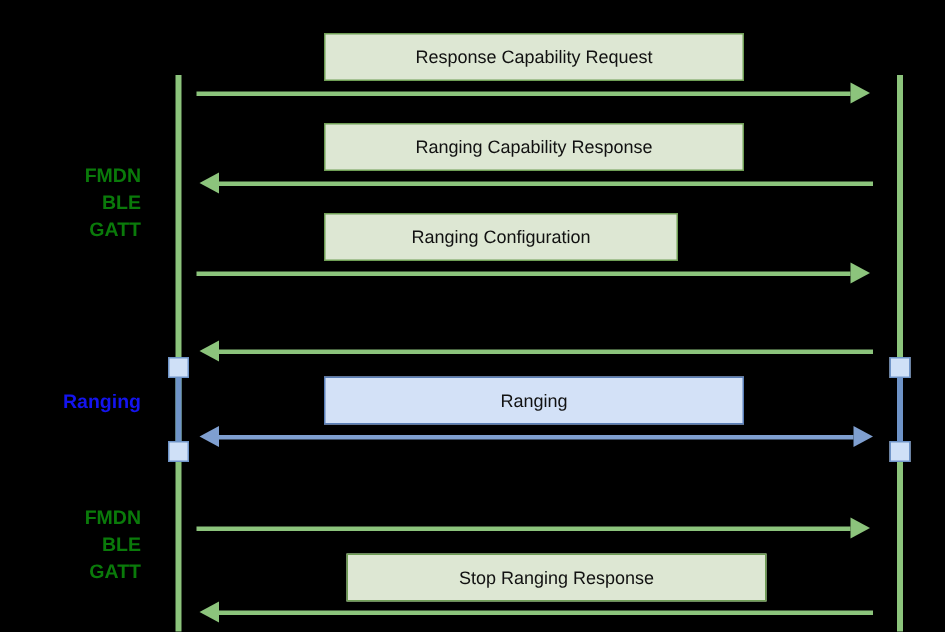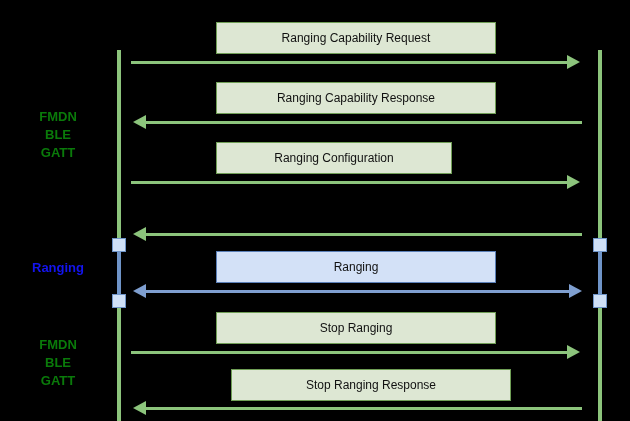--- a/index.html
+++ b/index.html
@@ -17,21 +17,21 @@
   .activation.left{left:117px;top:243px;height:62px;}
   .activation.right{left:598px;top:243px;height:62px;}
   .act-node{position:absolute;width:14px;height:14px;background:#cfe0f7;
             border:1px solid #6f94c8;box-sizing:border-box;}
   .act-node.l-top{left:112px;top:238px;}
   .act-node.l-bot{left:112px;top:294px;}
   .act-node.r-top{left:593px;top:238px;}
   .act-node.r-bot{left:593px;top:294px;}
 
   
-  .side-label{position:absolute;text-align:center;line-height:18px;
+  .side-label{position:absolute;text-align:right;line-height:18px;
               font-size:13px;font-weight:bold;white-space:pre-line;}
   .side-label.green{color:#0a7a0a;}
   .side-label.blue{color:#1414ef;}
 
   
   .msgbox{position:absolute;box-sizing:border-box;display:flex;
           align-items:center;justify-content:center;
           font-size:12px;color:#111;}
   .msgbox.green{background:#dde7d3;border:1px solid #6f9e55;}
   .msgbox.blue{background:#d3e1f7;border:1px solid #5a7fb8;}
@@ -65,21 +65,21 @@
 
   <div class="side-label green" style="left:22px;top:108px;width:72px;">FMDN
 BLE
 GATT</div>
   <div class="side-label blue" style="left:22px;top:259px;width:72px;">Ranging</div>
   <div class="side-label green" style="left:22px;top:336px;width:72px;">FMDN
 BLE
 GATT</div>
 
   <div class="msgbox green" style="left:216px;top:22px;width:280px;height:32px;">
-    <span>Ranging Capability Request</span>
+    <span>Response Capability Request</span>
   </div>
   <div class="arrow green" style="left:131px;top:55px;width:449px;">
     <div class="shaft" style="left:0;right:13px;"></div>
     <div class="head r" style="right:0;"></div>
   </div>
 
   <div class="msgbox green" style="left:216px;top:82px;width:280px;height:32px;">
     <span>Ranging Capability Response</span>
   </div>
   <div class="arrow green" style="left:133px;top:115px;width:449px;">
@@ -102,23 +102,20 @@
 
   <div class="msgbox blue" style="left:216px;top:251px;width:280px;height:32px;">
     <span>Ranging</span>
   </div>
   <div class="arrow blue" style="left:133px;top:284px;width:449px;">
     <div class="shaft" style="left:13px;right:13px;"></div>
     <div class="head l" style="left:0;"></div>
     <div class="head r" style="right:0;"></div>
   </div>
 
-  <div class="msgbox green" style="left:216px;top:312px;width:280px;height:32px;">
-    <span>Stop Ranging</span>
-  </div>
   <div class="arrow green" style="left:131px;top:345px;width:449px;">
     <div class="shaft" style="left:0;right:13px;"></div>
     <div class="head r" style="right:0;"></div>
   </div>
 
   <div class="msgbox green" style="left:231px;top:369px;width:280px;height:32px;">
     <span>Stop Ranging Response</span>
   </div>
   <div class="arrow green" style="left:133px;top:401px;width:449px;">
     <div class="shaft" style="left:13px;right:0;"></div>

